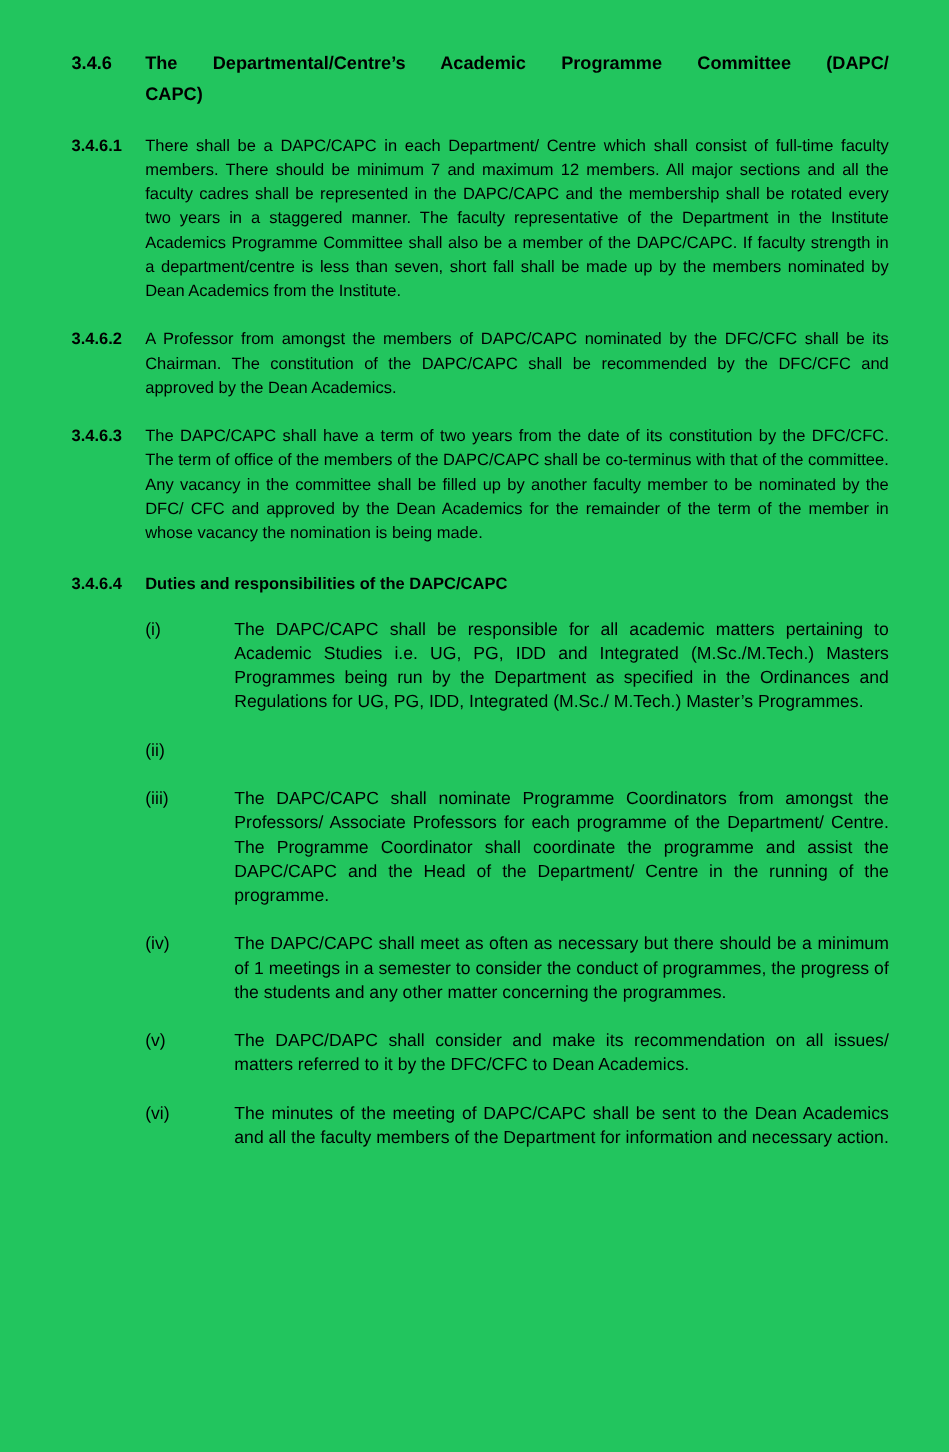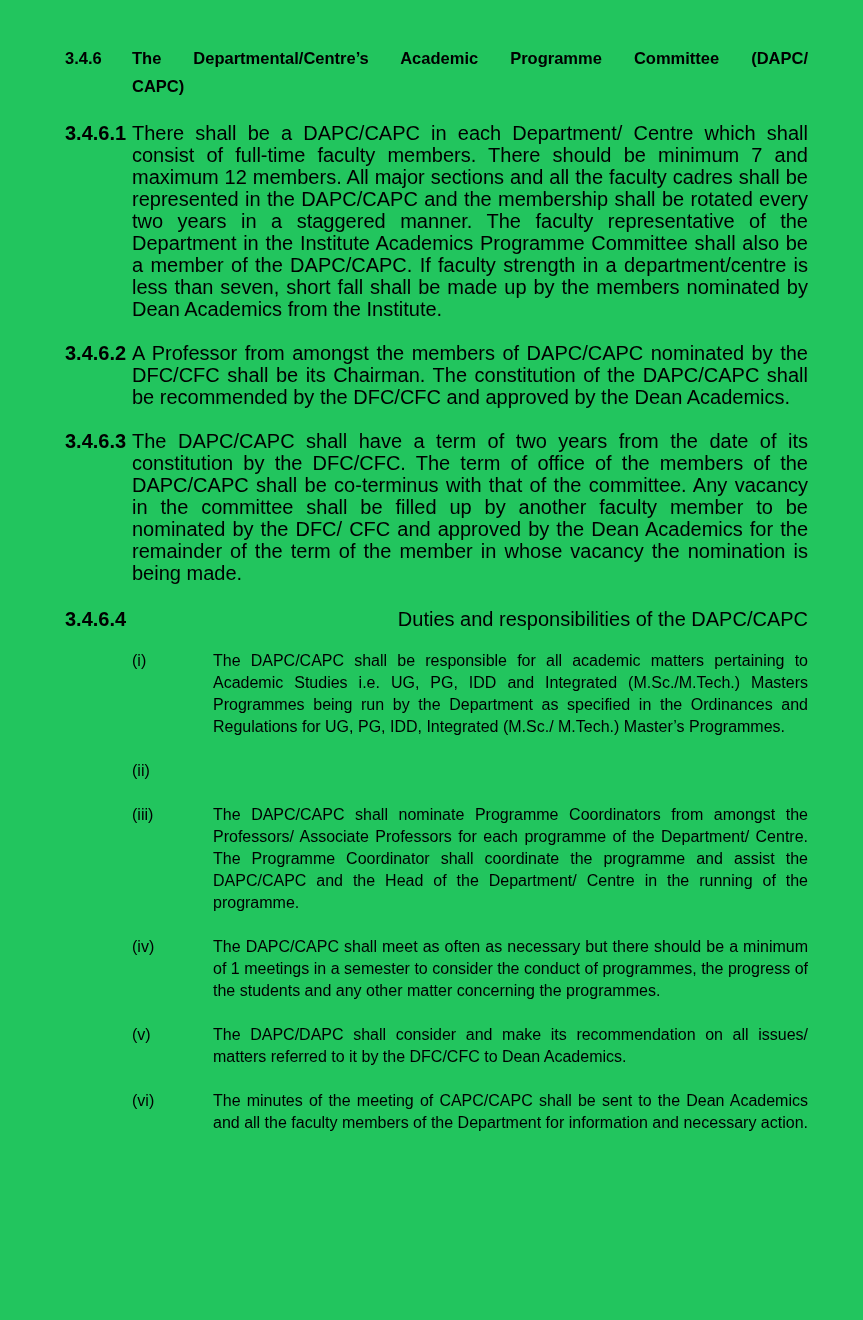--- a/index.html
+++ b/index.html
@@ -16,21 +16,21 @@
     height: 1320px;
     background: #22c55e;
     padding: 44px 55px 0 65px;
     overflow: hidden;
   }
   
   .clause {
     display: flex;
     align-items: flex-start;
     margin-bottom: 22px;
-    font-size: 20px;
+    font-size: 15px;
     line-height: 22px;
   }
   .clause-number {
     flex: 0 0 67px;
     font-weight: bold;
   }
   .clause-text {
     flex: 1;
     text-align: justify;
   }
@@ -46,22 +46,22 @@
     font-weight: bold;
     text-align: left;
   }
   .section-heading .heading-line1 {
     text-align: justify;
     text-align-last: justify;
   }
   
   .duties-heading { margin-bottom: 20px; margin-top: 24px; }
   .duties-heading .clause-text {
-    font-weight: normal;
-    text-align: right;
+    font-weight: bold;
+    text-align: left;
   }
   
   .sub-item {
     display: flex;
     align-items: flex-start;
     margin: 0 0 22px 67px;
     font-size: 16px;
     line-height: 22px;
   }
   .sub-item-label { flex: 0 0 81px; font-weight: normal; }
@@ -119,16 +119,16 @@
     <div class="sub-item-text">The DAPC/CAPC shall meet as often as necessary but there should be a minimum of 1 meetings in a semester to consider the conduct of programmes, the progress of the students and any other matter concerning the programmes.</div>
   </div>
 
   <div class="sub-item">
     <div class="sub-item-label">(v)</div>
     <div class="sub-item-text">The DAPC/DAPC shall consider and make its recommendation on all issues/ matters referred to it by the DFC/CFC to Dean Academics.</div>
   </div>
 
   <div class="sub-item">
     <div class="sub-item-label">(vi)</div>
-    <div class="sub-item-text">The minutes of the meeting of CAPC/CAPC shall be sent to the Dean Academics and all the faculty members of the Department for information and necessary action.</div>
+    <div class="sub-item-text">The minutes of the meeting of DAPC/CAPC shall be sent to the Dean Academics and all the faculty members of the Department for information and necessary action.</div>
   </div>
 
 </div>
 
 </body></html>

